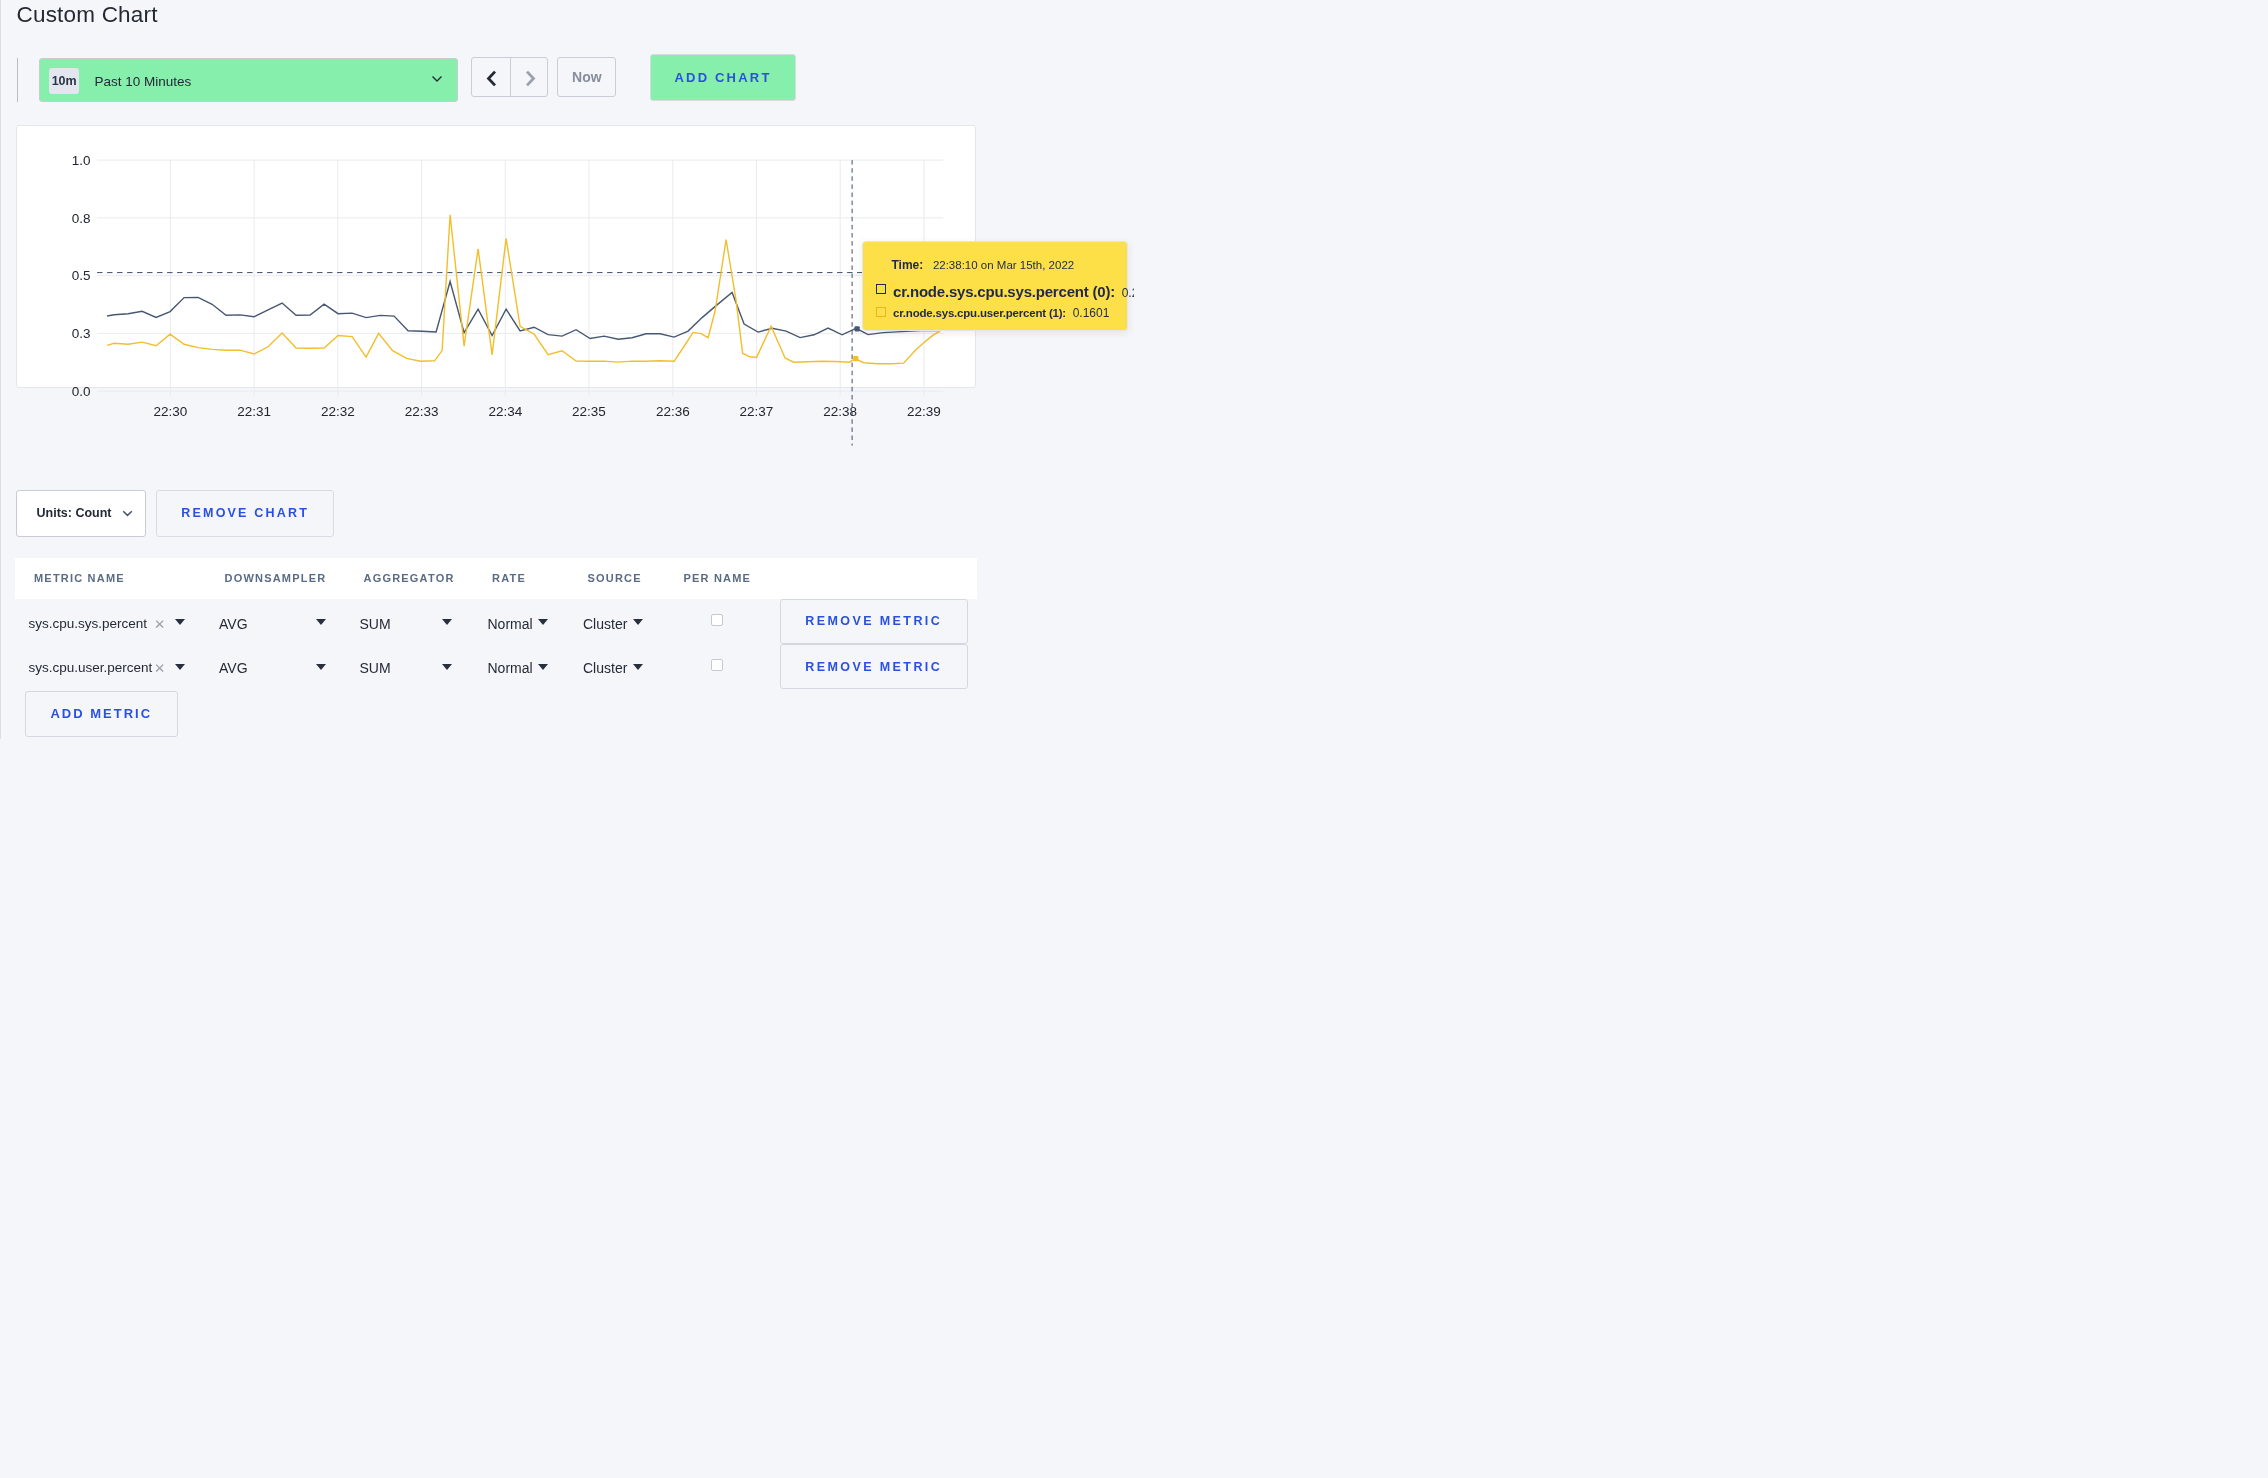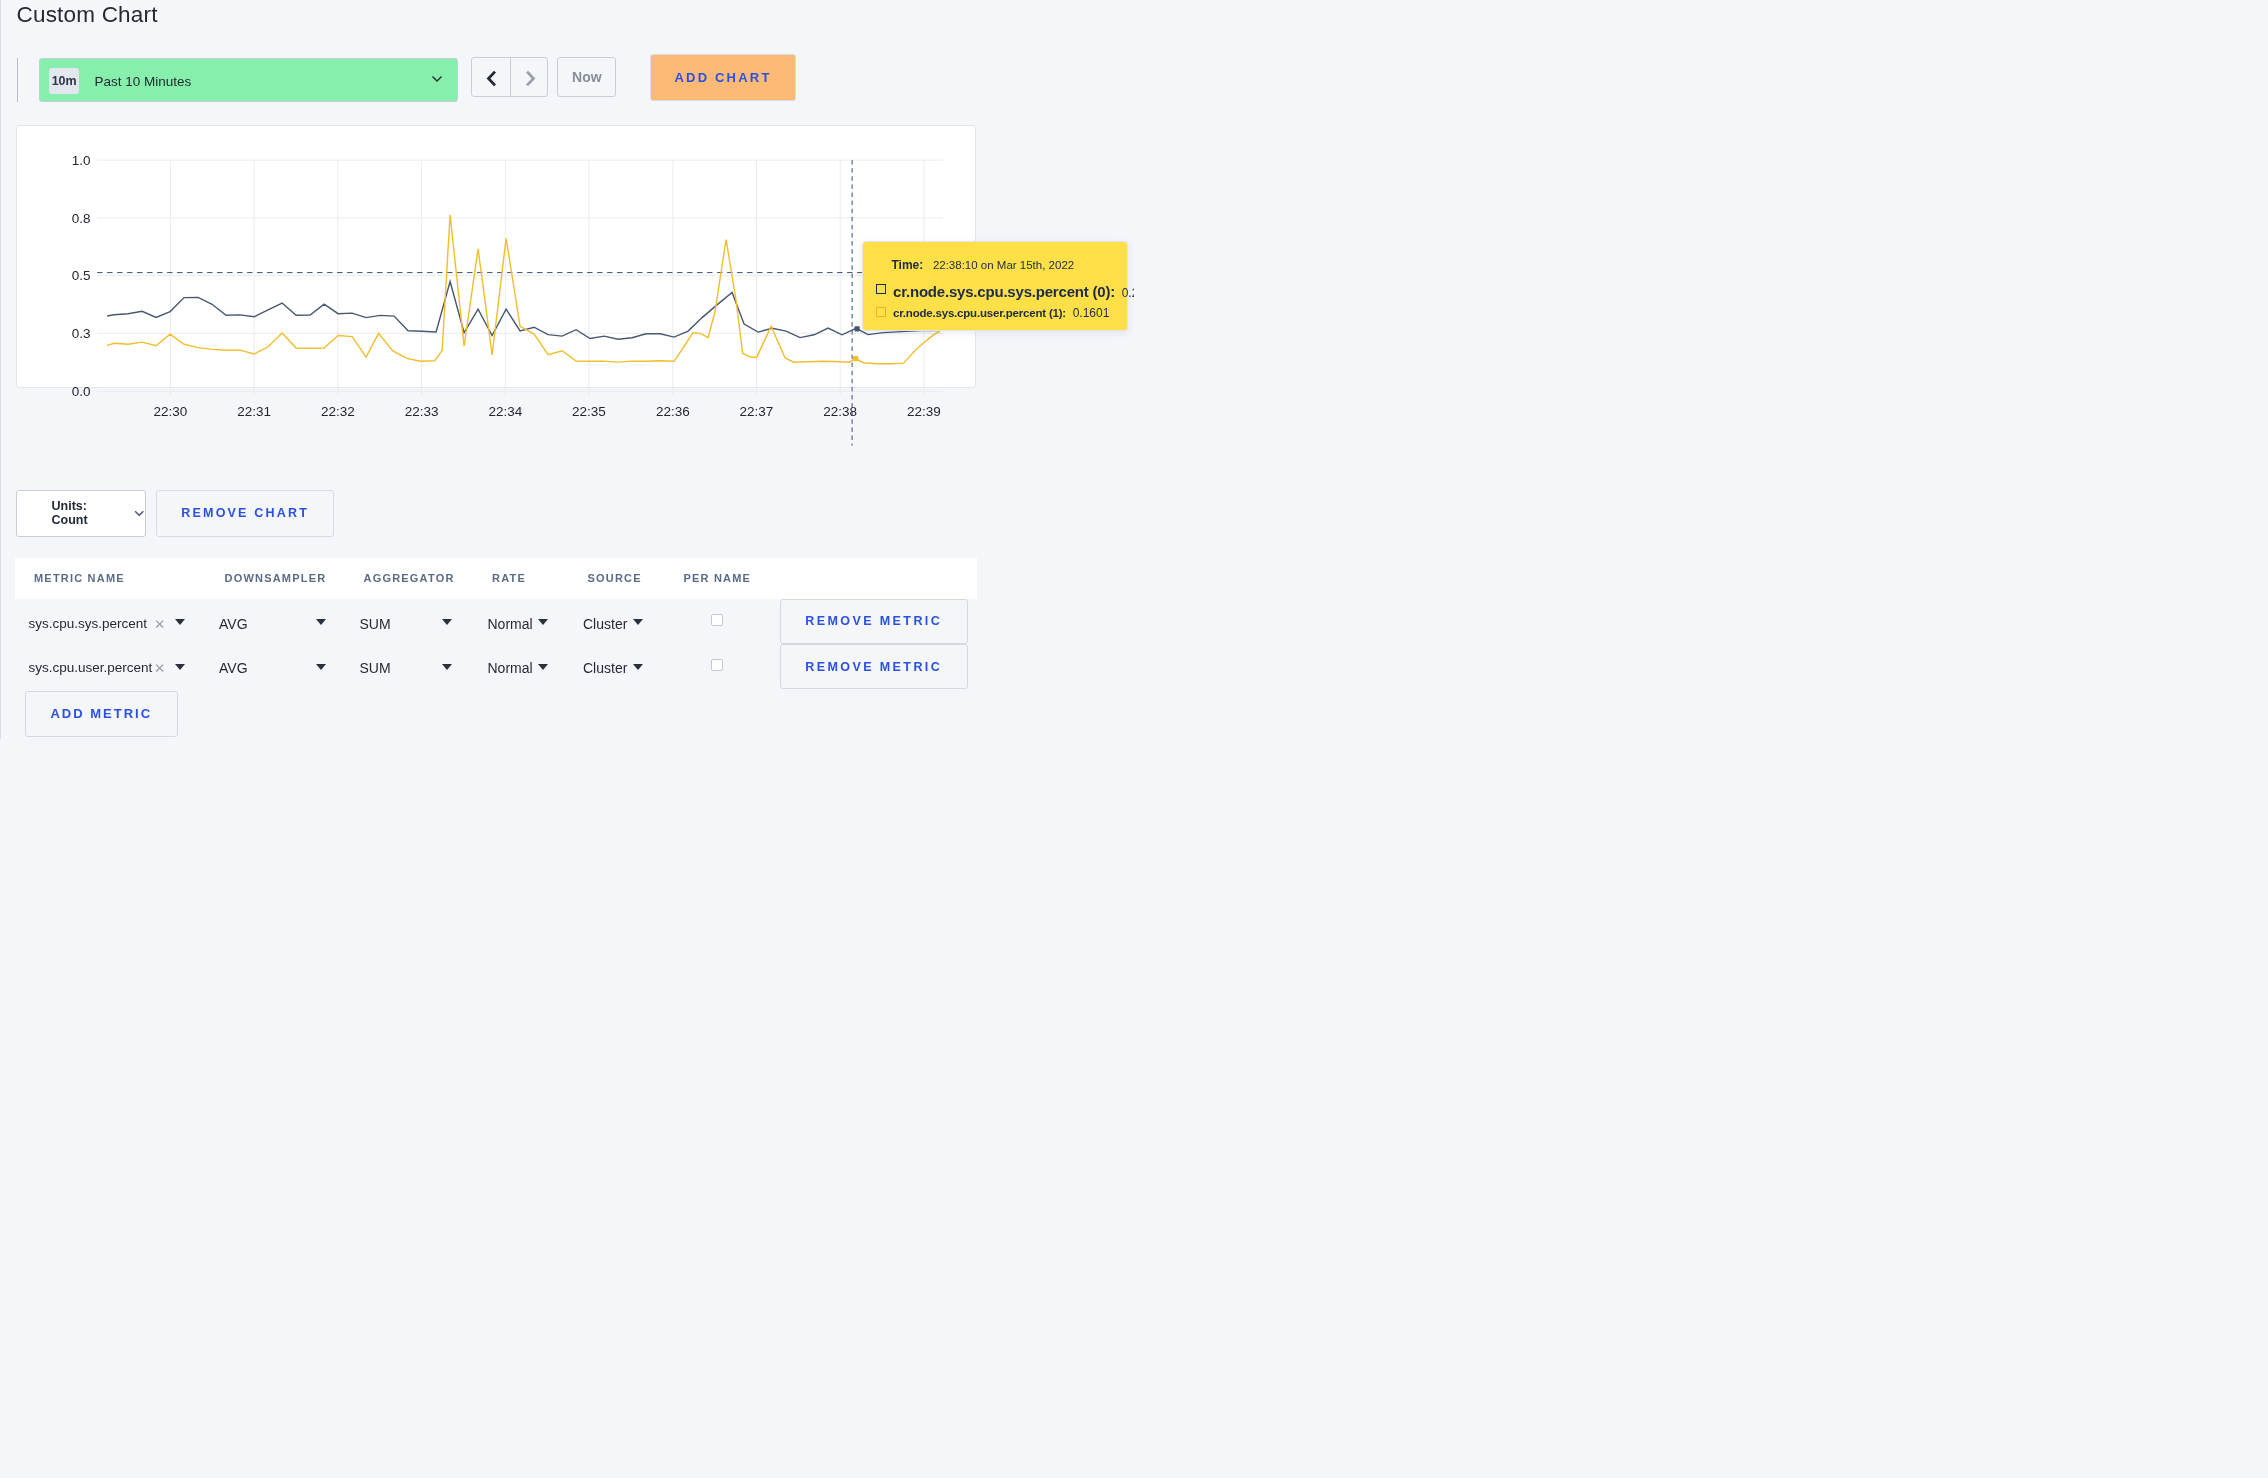--- a/index.html
+++ b/index.html
@@ -22,21 +22,21 @@
 <div class="btn" style="left:470.5px;top:56.9px;width:77.8px;height:40.6px;border-color:#c9cdd7;padding:0">
   <div class="abs" style="left:38.5px;top:0;width:1px;height:38.6px;background:#c9cdd7"></div>
   <svg class="abs" style="left:14px;top:12px" width="11" height="17" viewBox="0 0 11 17">
       <polyline points="9,1.6 2.5,8.5 9,15.4" fill="none" stroke="#242a35" stroke-width="2.8"></polyline>
     </svg>
   <svg class="abs" style="left:53px;top:12px" width="11" height="17" viewBox="0 0 11 17">
       <polyline points="2,1.6 8.5,8.5 2,15.4" fill="none" stroke="#9aa1ad" stroke-width="2.8"></polyline>
     </svg>
 </div>
 <div class="btn" style="left:557.3px;top:56.9px;width:59px;height:40.6px;border-color:#c9cdd7;color:#878e9a;font-weight:700;font-size:14px">Now</div>
-<div class="btn bluetxt" style="left:650px;top:54px;width:146px;height:47px;background:#fdba74;letter-spacing:2.2px;font-size:13px">ADD CHART</div>
+<div class="btn bluetxt" style="left:650px;top:54px;width:146px;height:47px;background:#86efac;letter-spacing:2.2px;font-size:13px">ADD CHART</div>
 
 <div class="abs" style="left:15.9px;top:125.4px;width:960.6px;height:263px;background:#fff;border:1px solid #e3e6ec;border-radius:3px">
 <svg width="961" height="328" viewBox="0 0 961 328" style="position:absolute;left:0;top:0">
 <line x1="80.1" y1="34.1" x2="926.1" y2="34.1" stroke="#e9ebef" stroke-width="1"></line>
       <line x1="80.1" y1="91.85" x2="926.1" y2="91.85" stroke="#e9ebef" stroke-width="1"></line>
       <line x1="80.1" y1="149.6" x2="926.1" y2="149.6" stroke="#e9ebef" stroke-width="1"></line>
       <line x1="80.1" y1="207.35" x2="926.1" y2="207.35" stroke="#e9ebef" stroke-width="1"></line>
       <line x1="80.1" y1="265.1" x2="926.1" y2="265.1" stroke="#e9ebef" stroke-width="1"></line>
       <line x1="153.4" y1="34.1" x2="153.4" y2="270" stroke="#e9ebef" stroke-width="1"></line>
       <line x1="237.1" y1="34.1" x2="237.1" y2="270" stroke="#e9ebef" stroke-width="1"></line>
@@ -73,21 +73,21 @@
 </div>
 
 <div class="abs" style="left:861.5px;top:241px;width:266.8px;height:90px;background:#fde047;border:1px solid #e2e6ec;border-radius:4px;box-shadow:0 2px 8px rgba(60,70,100,0.10)">
   <div class="abs nw" style="left:29px;top:15.5px;font-size:11.5px;color:#1f2a48"><b style="font-size:12px">Time:</b>&nbsp;&nbsp; 22:38:10 on Mar 15th, 2022</div>
   <div class="abs" style="left:13.9px;top:42px;width:9.6px;height:9.6px;border:1.9px solid #1e2a4d"></div>
   <div class="abs nw" style="left:30.5px;top:41px;font-size:12px;color:#1f2a48"><b style="font-size:15px;letter-spacing:-0.2px">cr.node.sys.cpu.sys.percent (0):</b>&nbsp; 0.2732</div>
   <div class="abs" style="left:13.9px;top:65.4px;width:9.6px;height:9.6px;border:1.9px solid #f0b41f"></div>
   <div class="abs nw" style="left:30.5px;top:64.4px;font-size:12px;color:#1f2a48"><b style="font-size:11.5px;letter-spacing:-0.2px">cr.node.sys.cpu.user.percent (1):</b>&nbsp; 0.1601</div>
 </div>
 
-<div class="btn" style="left:15.5px;top:489.6px;width:130px;height:47.6px;background:#fff;border-color:#c7ccd6;justify-content:flex-start;padding-left:35px">
+<div class="btn" style="left:15.5px;top:489.6px;width:130px;height:47.6px;background:#fff;border-color:#c7ccd6;justify-content:flex-start;padding-left:20px">
   <span style="font-size:12.5px;font-weight:700;color:#242a35">Units: Count</span>
   <svg style="margin-left:11px" width="11" height="7" viewBox="0 0 11 7">
       <polyline points="1.2,1.2 5.5,5.4 9.8,1.2" fill="none" stroke="#4a5568" stroke-width="1.5"></polyline>
     </svg>
 </div>
 <div class="btn bluetxt" style="left:156px;top:489.6px;width:178.3px;height:47.6px;letter-spacing:2.2px;font-size:12.5px">REMOVE CHART</div>
 
 <div class="abs" style="left:15px;top:557.6px;width:961.5px;height:41px;background:#fff"></div>
 <div class="abs" style="left:34px;top:572px;font-size:11px;letter-spacing:1.2px;color:#5a6b85;font-weight:700">METRIC NAME</div>
 <div class="abs" style="left:224.5px;top:572px;font-size:11px;letter-spacing:1.2px;color:#5a6b85;font-weight:700">DOWNSAMPLER</div>

